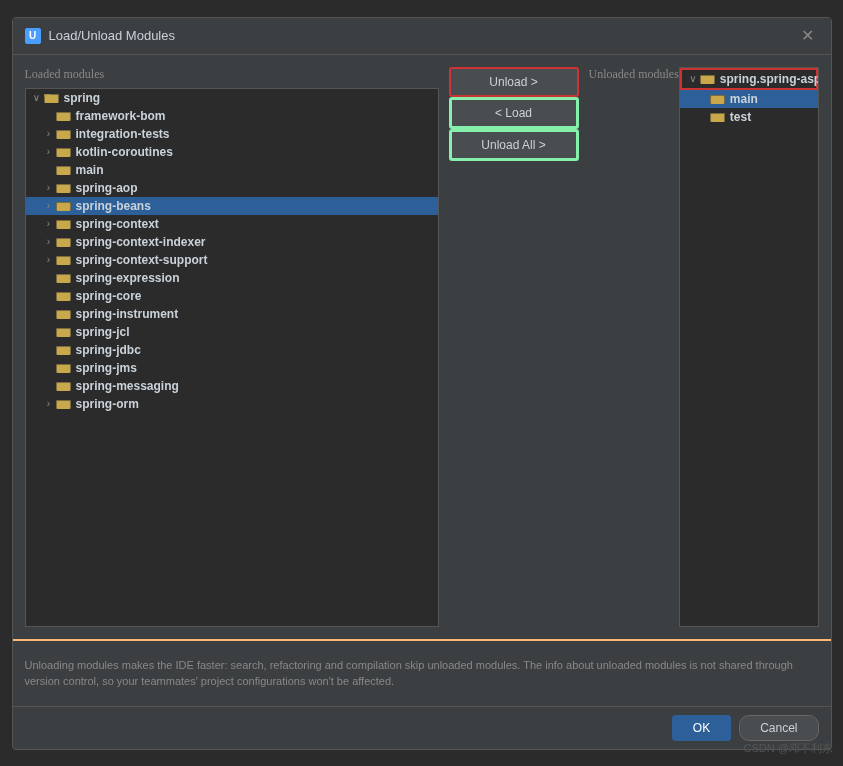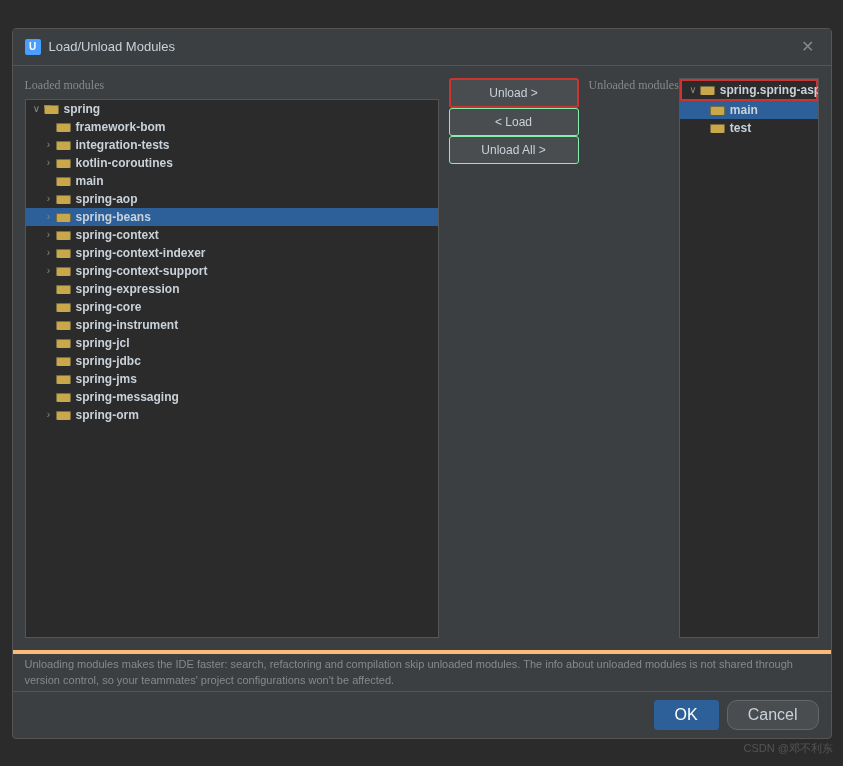--- a/index.html
+++ b/index.html
@@ -108,56 +108,56 @@
     .item-label { font-size: 12px; color: #c9d1d9; font-weight: bold; }
     .middle-buttons {
       display: flex;
       flex-direction: column;
       justify-content: flex-start;
       width: 130px;
       flex-shrink: 0;
     }
     .action-btn {
       background: #4a4d50;
-      border: 1px solid #86efac;
+      border: 3px solid #86efac;
       color: #c9d1d9;
       padding: 6px 12px;
       cursor: pointer;
       font-size: 12px;
       border-radius: 3px;
       text-align: center;
       white-space: nowrap;
     }
     .action-btn.active-red {
       border: 2px solid #cc3333;
     }
     .right-section {
       display: flex;
       flex-direction: row;
       width: 230px;
       flex-shrink: 0;
     }
     .info-bar {
-      padding: 2px 12px;
+      padding: 16px 12px;
       font-size: 11px;
       color: #888;
-      border-top: 4px solid #fdba74;
+      border-top: 2px solid #fdba74;
       line-height: 1.5;
     }
     .footer {
       display: flex;
       justify-content: flex-end;
       padding: 8px 12px;
       gap: 8px;
       border-top: 1px solid #555;
       align-items: center;
     }
     .footer-btn {
       padding: 5px 20px;
-      font-size: 16px;
+      font-size: 12px;
       border-radius: 3px;
       cursor: pointer;
       border: 1px solid #666;
     }
     .btn-ok {
       background: #2d6099;
       color: white;
       border-color: #2d6099;
     }
     .btn-cancel {

